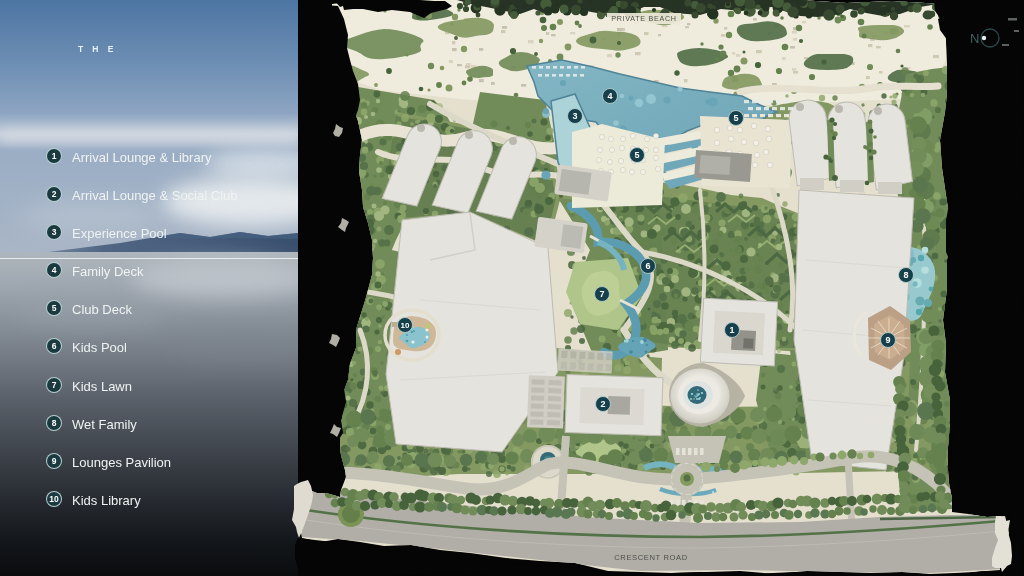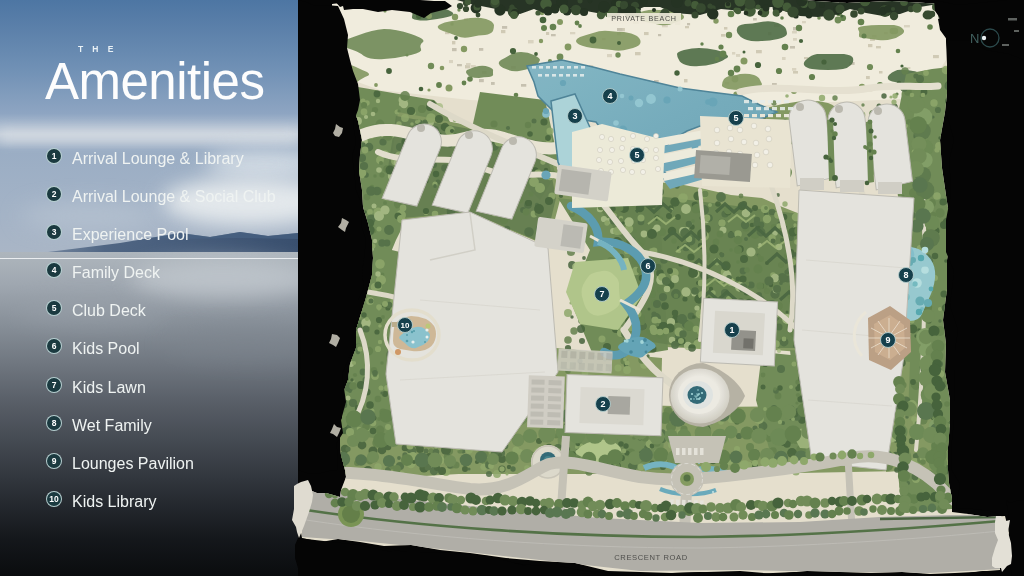--- a/index.html
+++ b/index.html
@@ -15,21 +15,21 @@
  background:linear-gradient(180deg,#aeb6bd 0%,#9fa7b0 10%,#848c95 24%,#595f68 46%,#31363d 70%,#15181c 88%,#0a0c0e 100%);}
 .refl1{position:absolute;left:130px;top:260px;width:185px;height:38px;background:#cdd3d8;border-radius:50%;filter:blur(10px);opacity:.6;}
 .refl2{position:absolute;left:15px;top:298px;width:150px;height:28px;background:#9aa2ab;border-radius:50%;filter:blur(11px);opacity:.45;}
 .refl3{position:absolute;left:165px;top:328px;width:165px;height:34px;background:#7d858e;border-radius:50%;filter:blur(12px);opacity:.45;}
 .divider{position:absolute;left:0;top:258px;width:298px;height:1px;background:rgba(244,247,249,.85);}
 .the{position:absolute;opacity:0.999;left:78px;top:44px;font-size:8.5px;font-weight:bold;letter-spacing:3.4px;color:#e9f1f6;}
 .ttl{position:absolute;opacity:0.999;left:45px;top:52px;font-size:51px;font-weight:400;color:#fdfdfd;letter-spacing:-0.5px;}
 .item{position:absolute;left:46px;height:16px;opacity:0.999;}
 .badge{position:absolute;left:0;top:0;width:14px;height:14px;border-radius:50%;background:#1b3a40;border:1px solid rgba(200,224,224,.9);
  color:#fff;font-size:8.5px;font-weight:bold;text-align:center;line-height:14px;display:block;}
-.lbl{position:absolute;left:26px;top:2px;font-size:16px;color:#eff3f2;white-space:nowrap;}
+.lbl{position:absolute;left:26px;top:2px;font-size:13px;color:#eff3f2;white-space:nowrap;}
 </style></head>
 <body>
 <div id="stage">
 
 <div id="sidebar">
 
 <div class="sky"></div>
 
 <div class="cloudband"></div>
 
@@ -51,21 +51,20 @@
 
 <div class="sea"></div>
 <div class="refl1"></div>
       <div class="refl2"></div>
       <div class="refl3"></div>
 
 <div class="divider"></div>
 
 <div class="the">T H E</div>
 
-<div class="ttl">Amenities</div>
 
 <div class="item" style="top:148px">
         <span class="badge">1</span>
         <span class="lbl">Arrival Lounge &amp; Library</span>
       </div>
 
 <div class="item" style="top:186px">
         <span class="badge">2</span>
         <span class="lbl">Arrival Lounge &amp; Social Club</span>
       </div>

